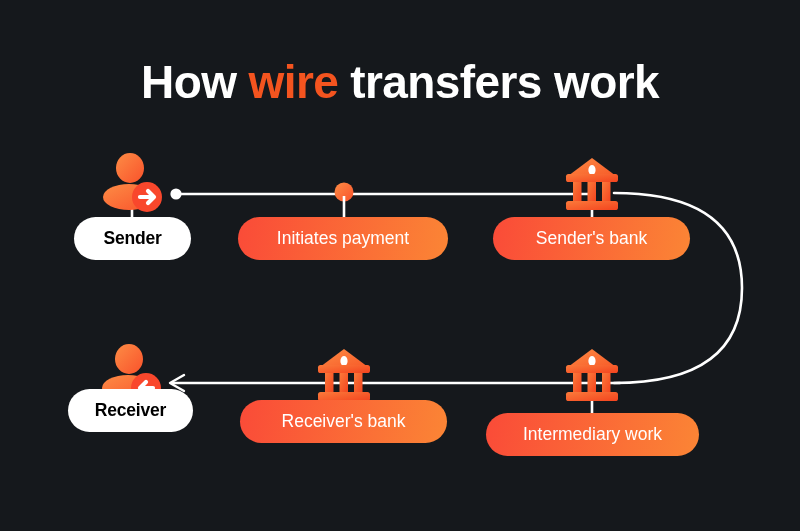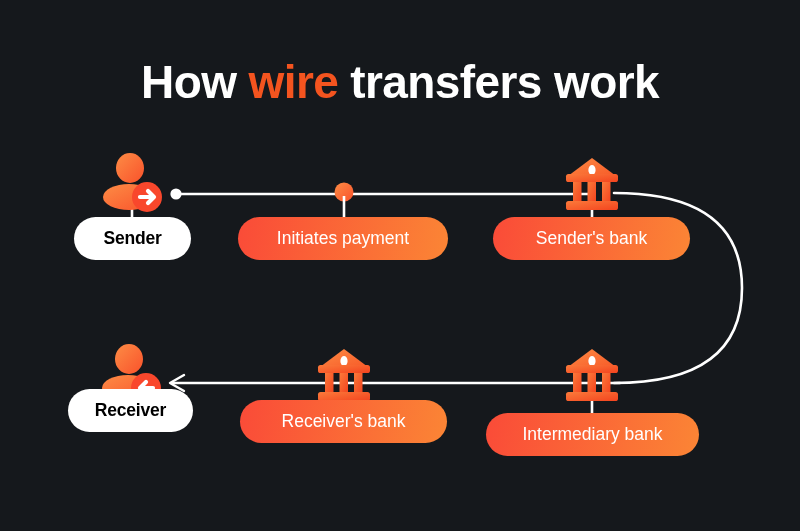--- a/index.html
+++ b/index.html
@@ -192,15 +192,15 @@
   <div class="pill white" id="pill-sender">Sender</div>
 
   <div class="pill grad" id="pill-initiates">Initiates payment</div>
 
   <div class="pill grad" id="pill-senderbank">Sender's bank</div>
 
   <div class="pill white" id="pill-receiver">Receiver</div>
 
   <div class="pill grad" id="pill-receiverbank">Receiver's bank</div>
 
-  <div class="pill grad" id="pill-intermediary">Intermediary bank</div>
+  <div class="pill grad" id="pill-intermediary">Intermediary work</div>
 
 </div>
 
 </body></html>

